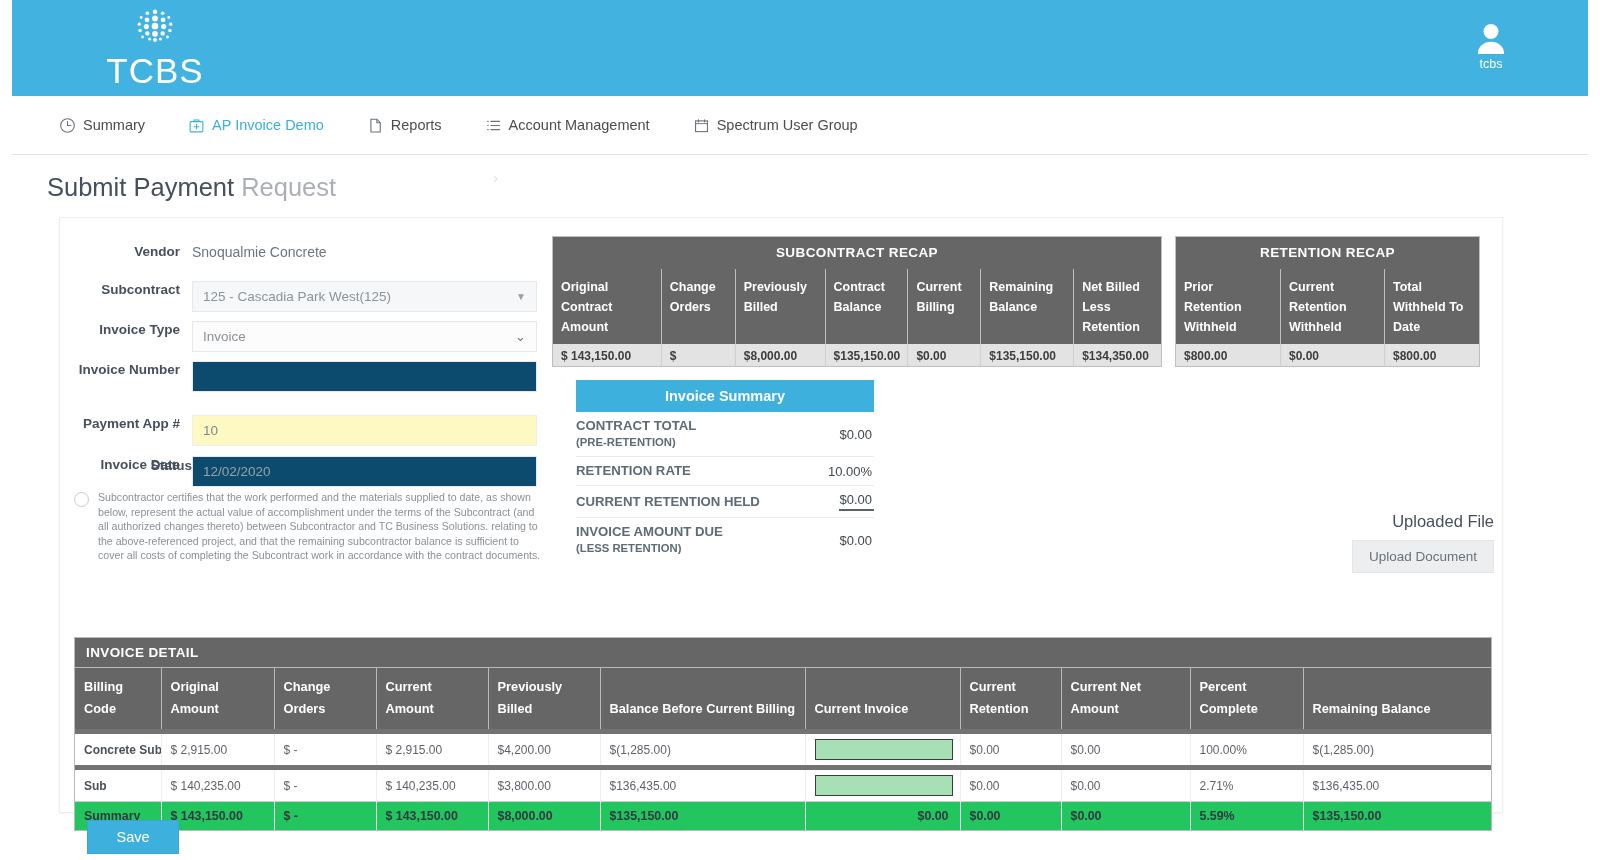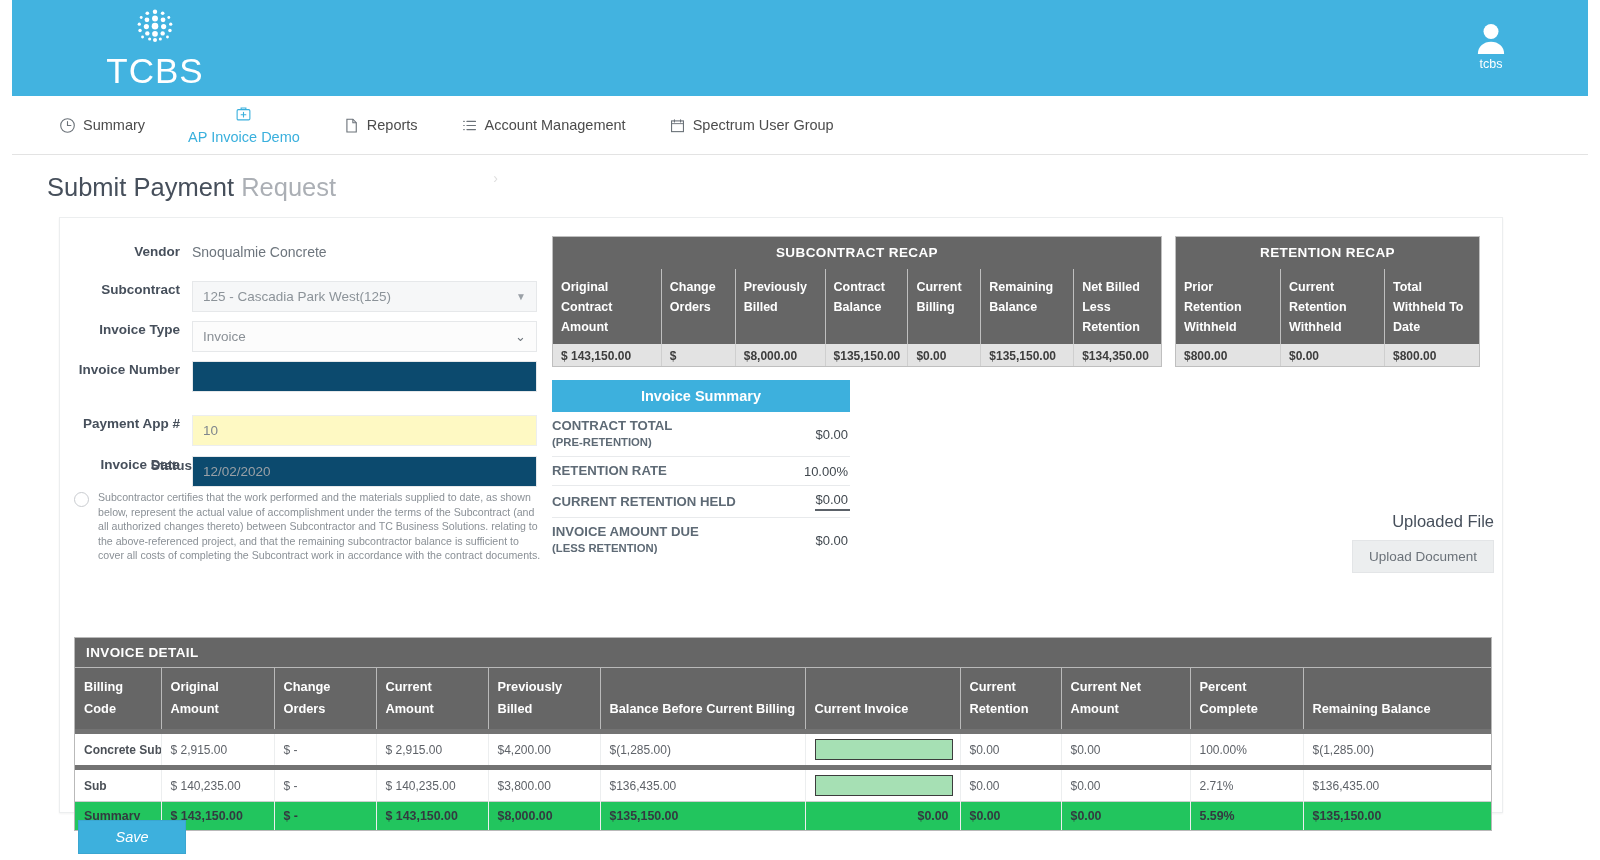--- a/index.html
+++ b/index.html
@@ -37,21 +37,21 @@
   .navbar {
     position: absolute; left: 12px; top: 96px; width: 1576px; height: 59px;
     background: #ffffff; border-bottom: 1px solid #e3e3e3;
     display: flex; align-items: center; padding-left: 47px;
   }
   .nav-item {
     display: flex; align-items: center; gap: 7px;
     font-size: 14.5px; color: #4c4c4c; margin-right: 43px;
     cursor: pointer;
   }
-  .nav-item.active { color: #3ab0dd; flex-direction: column; }
+  .nav-item.active { color: #3ab0dd; }
   .nav-ico { width: 17px; height: 17px; display:block; flex: 0 0 17px;}
 
   
   .page-title {
     position: absolute; left: 47px; top: 173px;
     font-size: 25.5px; color: #464f5b; font-weight: 400;
   }
 
   
   .ghost {
@@ -125,21 +125,21 @@
   .recap-hcell:first-child { border-left: none; }
   .recap-vrow { display: flex; background: #e3e3e3; }
   .recap-vcell {
     font-size: 12px; font-weight: bold; color: #3d3d3d;
     padding: 5px 6px 5px 8px; border-left: 1px solid #cfcfcf; height: 22px;
     white-space: nowrap; overflow: hidden;
   }
   .recap-vcell:first-child { border-left: none; }
 
   
-  .invsum { position: absolute; left: 492px; top: 162px; width: 298px; }
+  .invsum { position: absolute; left: 516px; top: 162px; width: 298px; }
   .invsum-head {
     background: #3db0dd; color: #fff; font-size: 14.5px; font-weight: bold;
     text-align: center; height: 32px; line-height: 32px;
   }
   .invsum-row {
     display: flex; justify-content: space-between; align-items: center;
     border-bottom: 1px solid #e8eaec; padding: 6px 0 6px 0; min-height: 26px;
   }
   .invsum-row.nb { border-bottom: none; }
   .invsum-k { font-size: 13.2px; font-weight: bold; color: #5e6a75; line-height: 16px; }
@@ -186,25 +186,24 @@
   }
   .dtable tr.summary td.rt { text-align: right; padding-right: 11px; }
   .cellinput {
     width: 100%; height: 21px; background: #a6e0b4; border: 1px solid #3c3c3c;
     display: block;
   }
   td.inputcell { padding: 5px 7px 5px 9px; }
 
   
   .save-btn {
-    position: absolute; left: 78px; top: 820px; width: 108px; height: 34px;
+    position: absolute; left: 87px; top: 820px; width: 92px; height: 34px;
     background: #3db0dd; border: 1px solid #3aa6d1; color: #fff;
     font-size: 14.5px; text-align: center; line-height: 32px; cursor: pointer;
     font-family: "Liberation Sans", sans-serif;
-    font-style: italic;
   }
 </style>
 </head>
 <body>
 
 <div class="page">
 
   <div class="header">
     <div class="logo-wrap">
       <svg class="logo-globe" viewBox="0 0 48 48">

